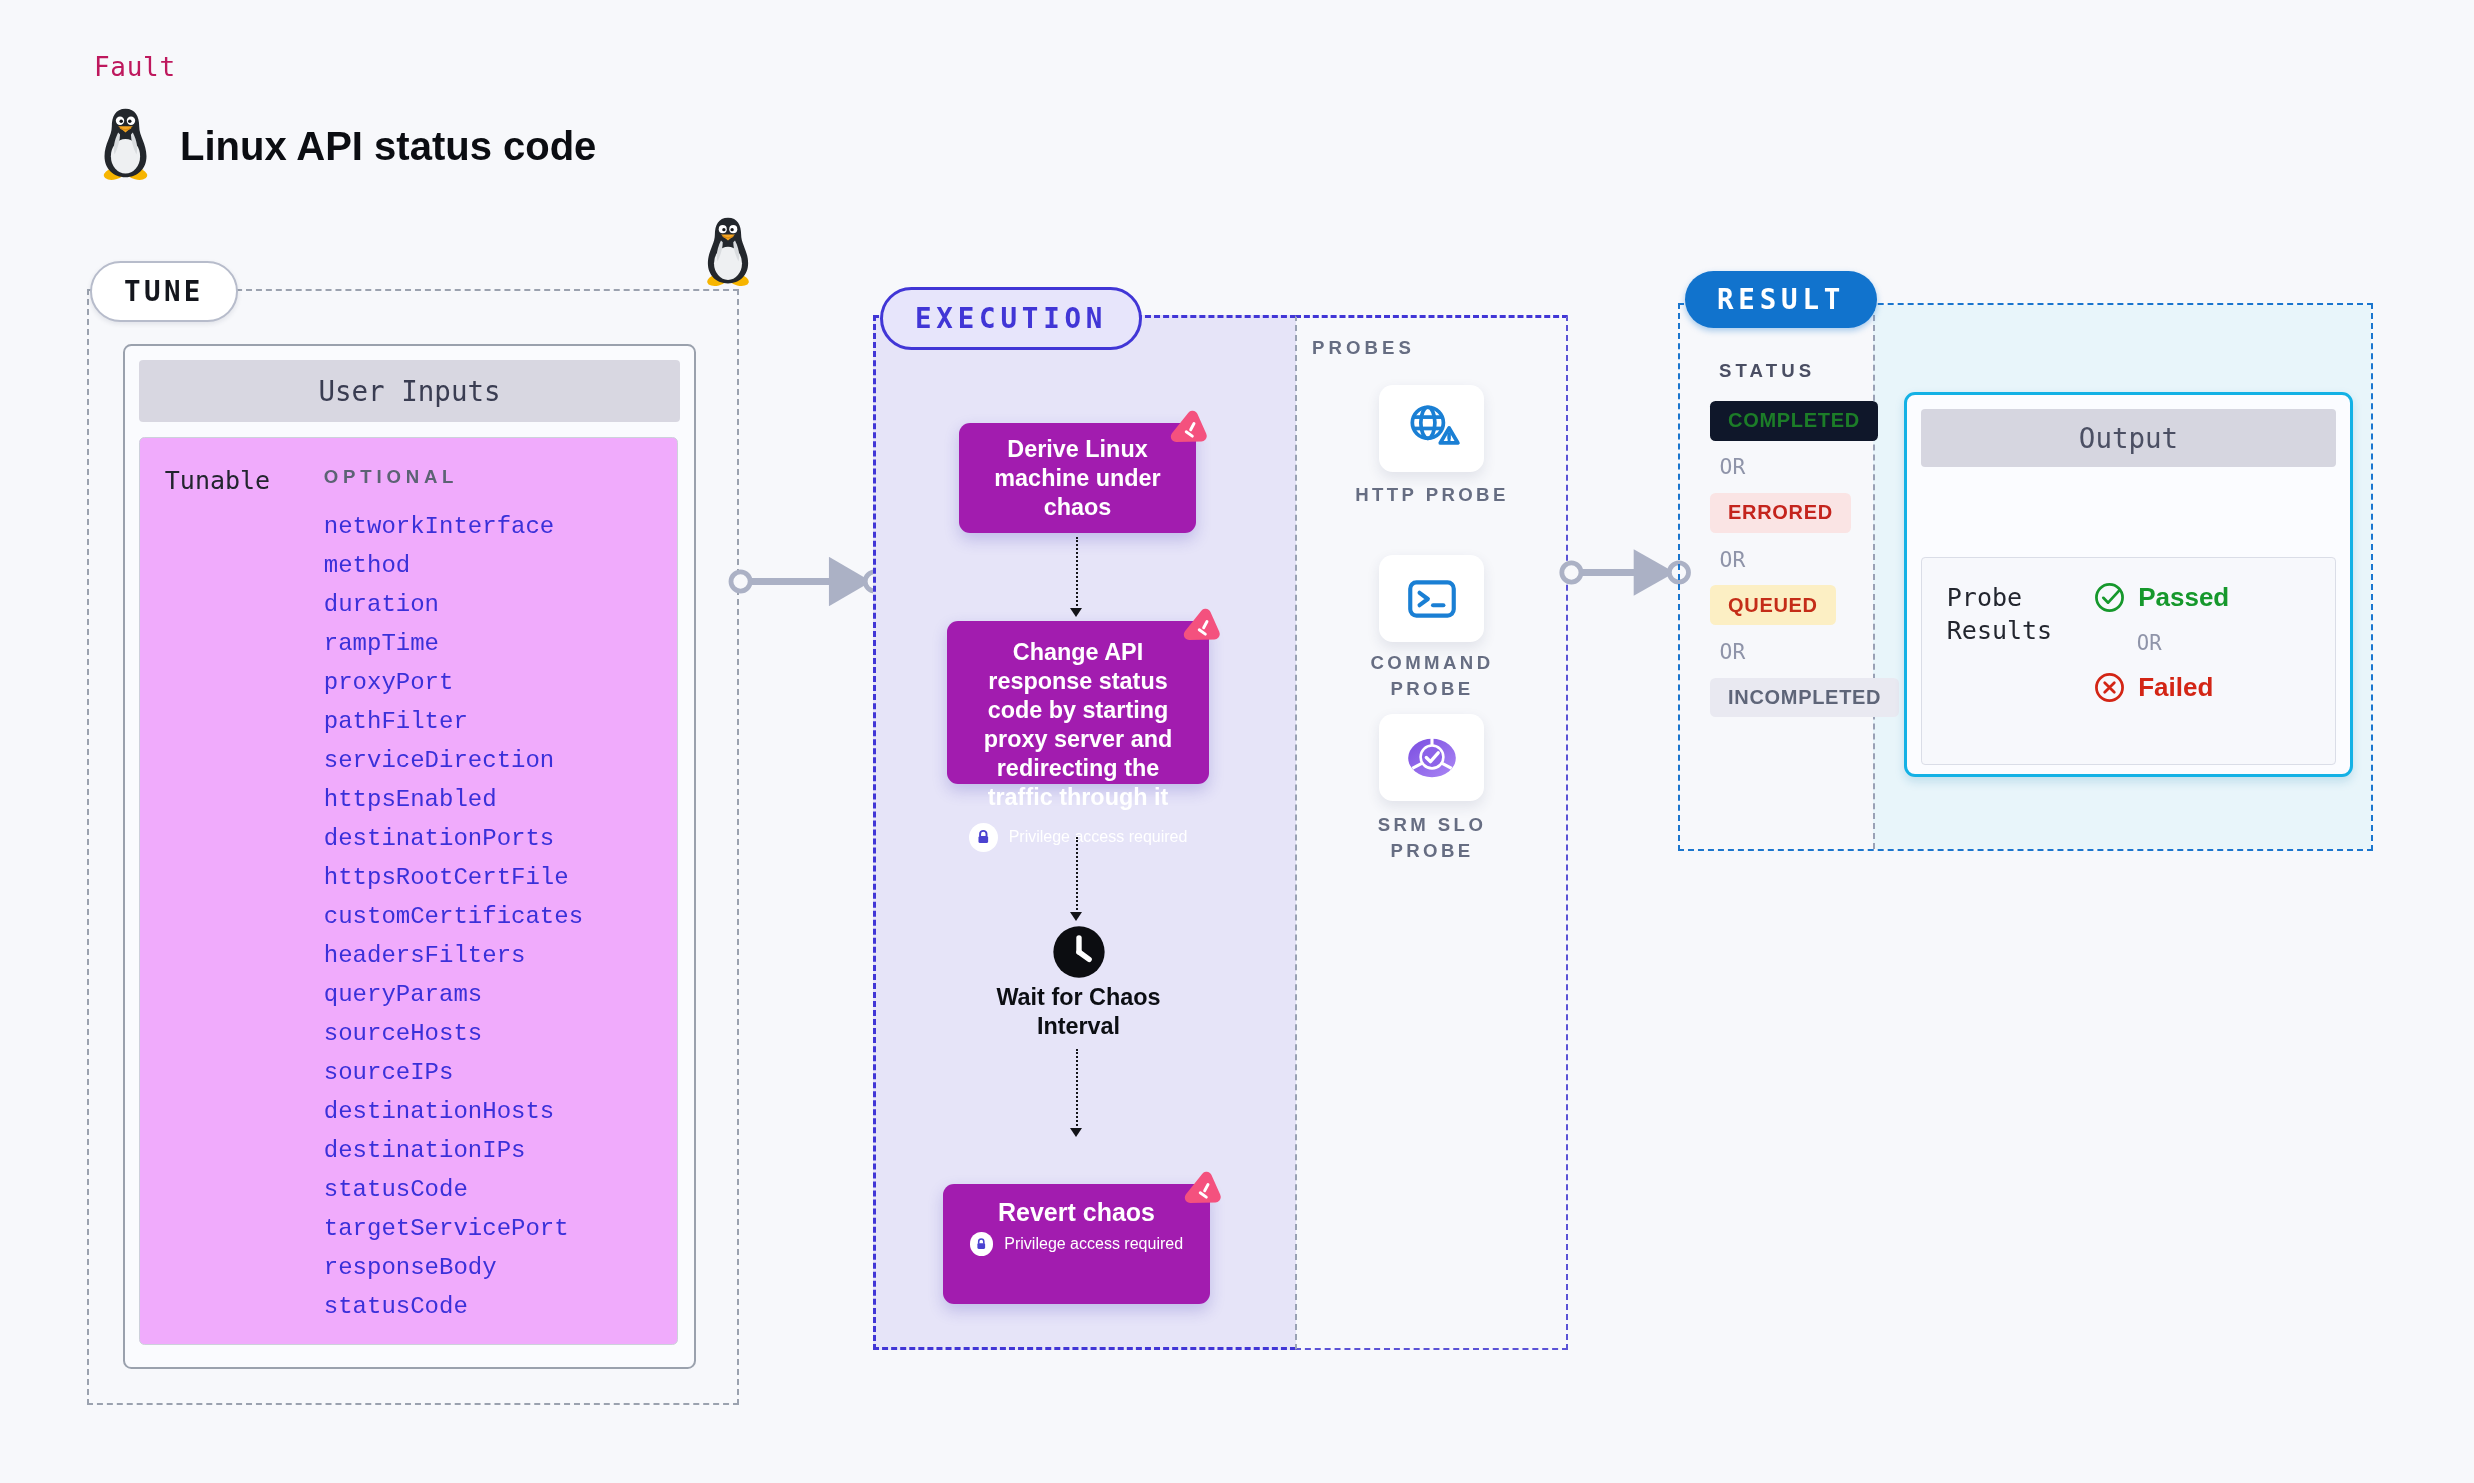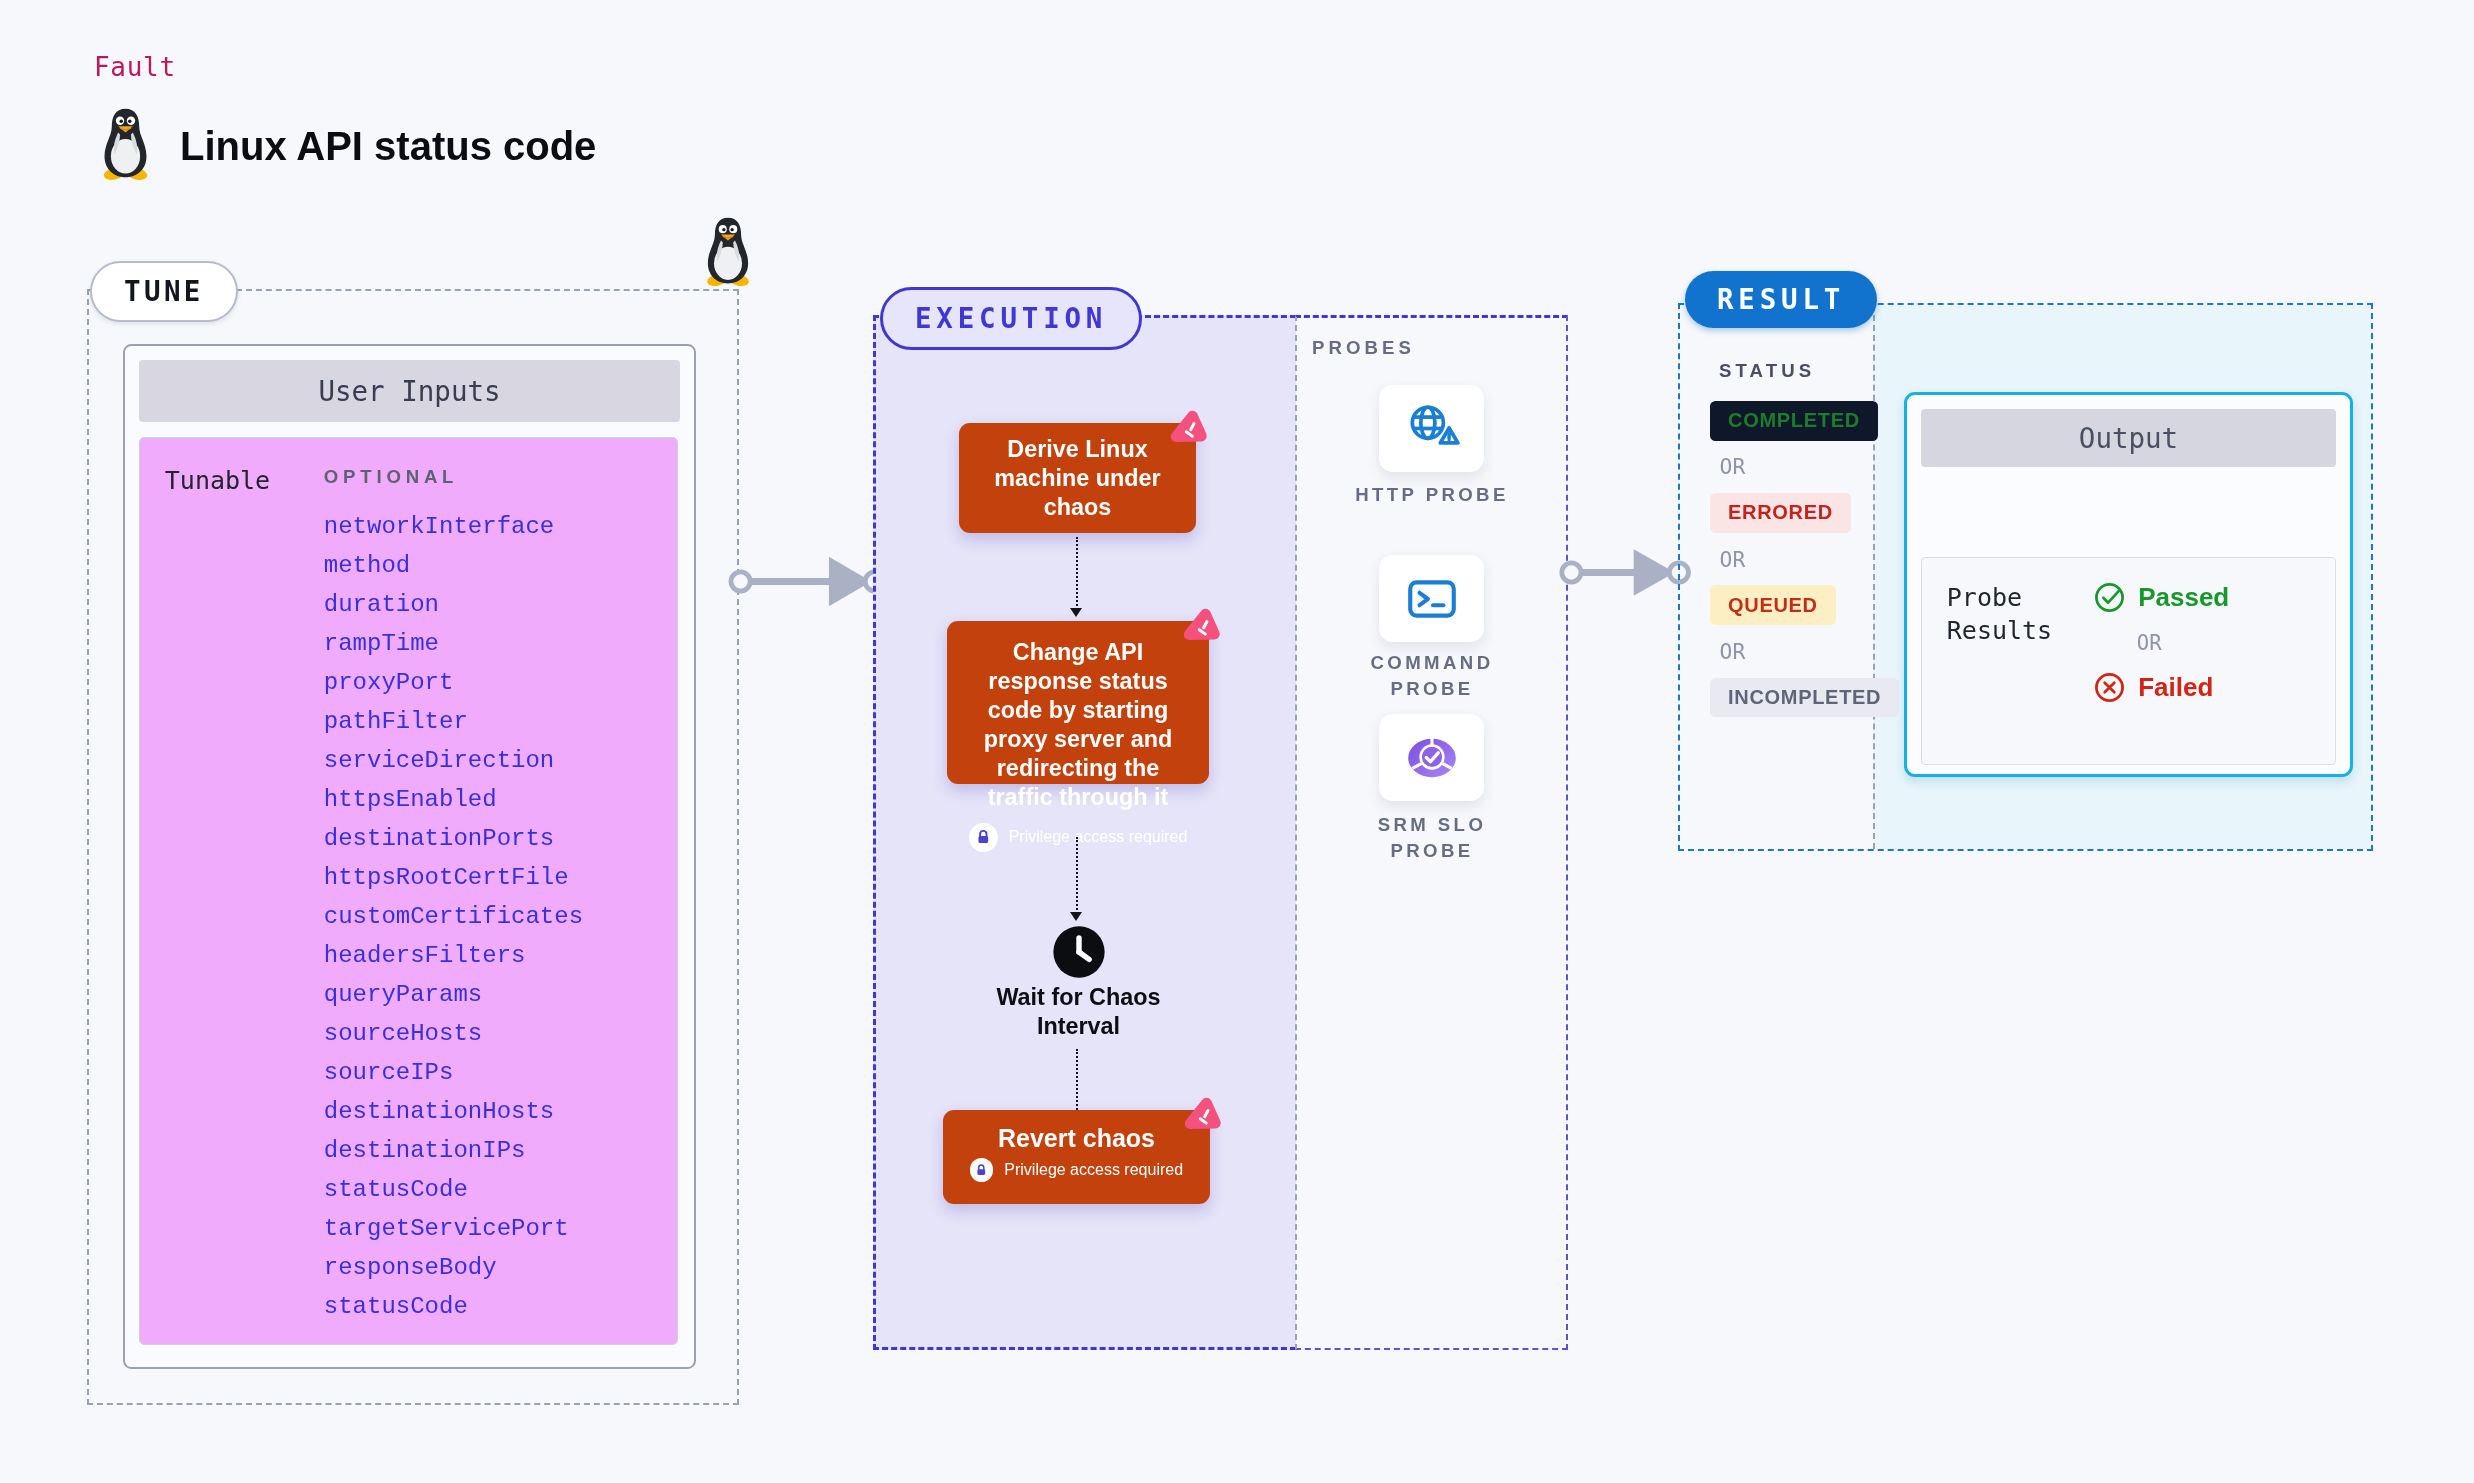--- a/index.html
+++ b/index.html
@@ -40,25 +40,25 @@
     font-family:Liberation Mono, monospace; }
 
   
   .exec-box { left:873px; top:315px; width:423px; height:1035px; background:#e6e4f8;
     border:3.4px dashed #4136d6; border-right:none; }
   .probes-box { left:1295px; top:315px; width:273px; height:1035px;
     border-top:3.4px dashed #4136d6; border-right:2.8px dashed #5b53d6;
     border-bottom:2.8px dashed #5b53d6; border-left:2.1px dashed #9aa2b4; }
   .exec-pill { left:880px; top:287px; background:#e7e5fb; border:3.4px solid #4136d6;
     color:#4136d6; letter-spacing:4.8px; }
-  .node { position:absolute; background:#c2410c; border-radius:11px; color:#ffffff;
+  .node { position:absolute; background:#a21caf; border-radius:11px; color:#ffffff;
     box-shadow:0 6.9px 15px rgba(60,50,180,.22); text-align:center; }
   .node-1 { left:959px; top:423px; width:237px; height:110px; }
   .node-2 { left:947px; top:621px; width:262px; height:163px; }
-  .node-3 { left:943px; top:1110px; width:267px; height:94px; }
+  .node-3 { left:943px; top:1184px; width:267px; height:120px; }
   .node-text { font-weight:bold; font-size:23.4px; line-height:29px; padding:0 15px; }
   .node-1 .node-text { padding-top:12.4px; }
   .node-2 .node-text { padding-top:16.5px; }
   .node-3 .node-text { padding-top:13.8px; font-size:25px; }
   .priv-row { display:flex; align-items:center; justify-content:center; gap:11px; margin-top:11px; }
   .node-3 .priv-row { margin-top:5.5px; }
   .lock-chip { width:29px; height:29px; border-radius:50%; background:#ffffff;
     display:flex; align-items:center; justify-content:center; flex:none; }
   .priv-text { font-size:16px; color:#ffffff; font-weight:normal; }
   .chaos-badge { position:absolute; top:-16.5px; right:-16.5px; width:47px; height:47px; }

